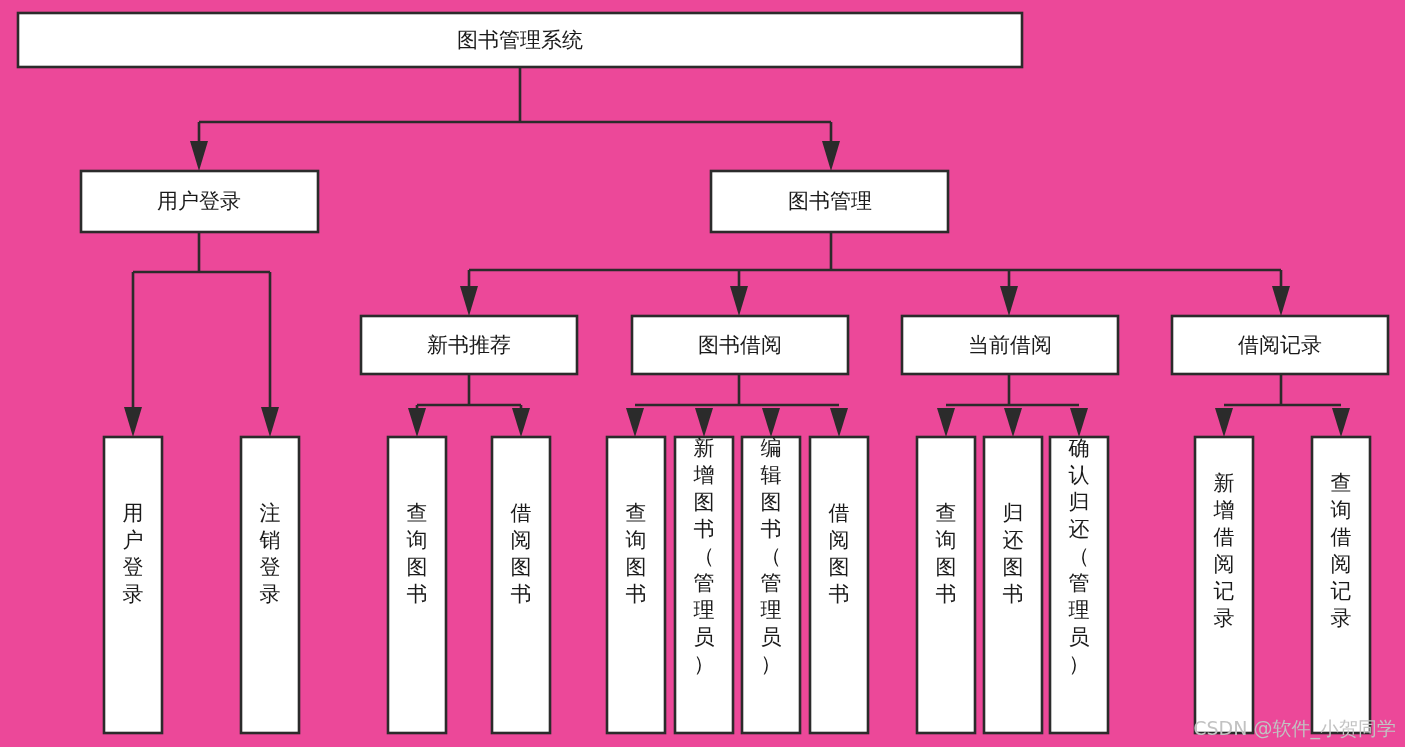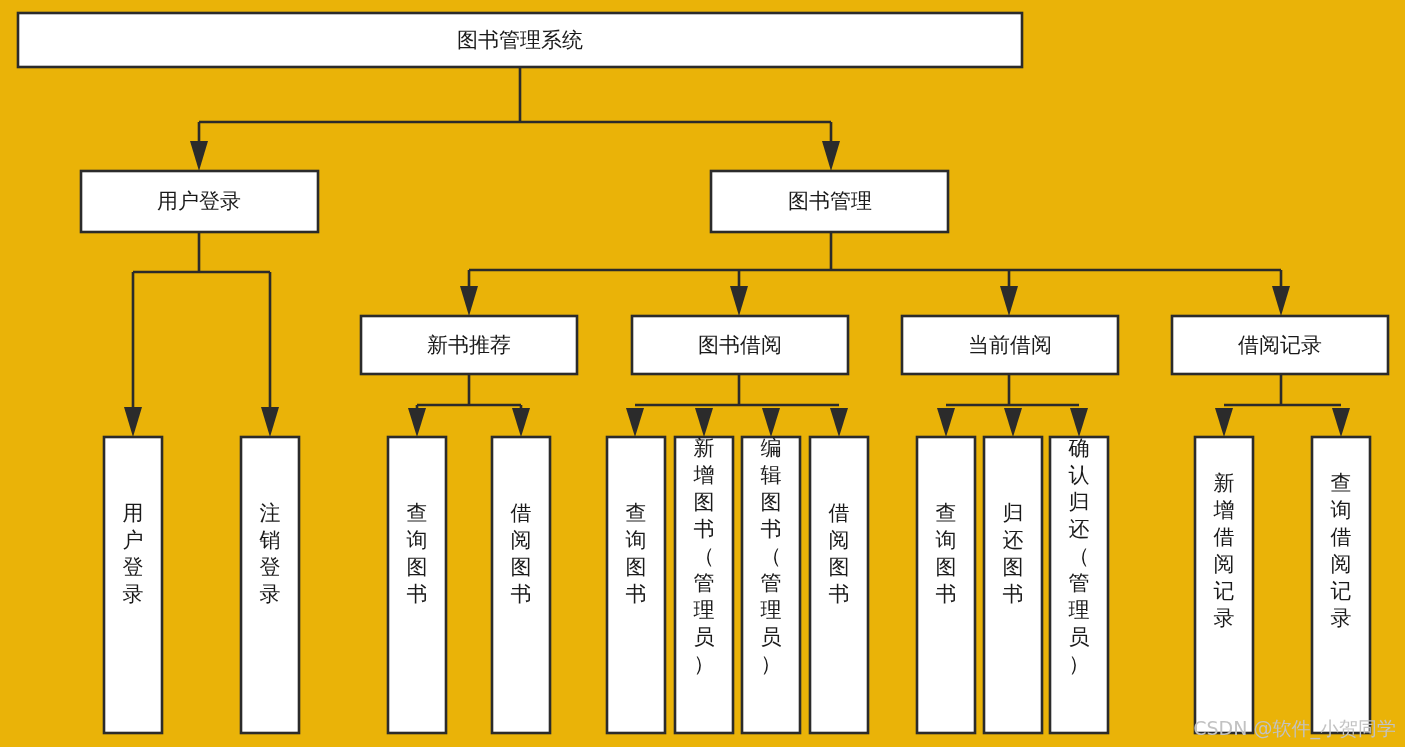--- a/index.html
+++ b/index.html
@@ -8,21 +8,21 @@
     padding: 0;
     background: #ffffff;
   }
   body {
     font-family: "DejaVu Sans", "Liberation Sans", sans-serif;
   }
   #diagram-root {
     position: relative;
     width: 1405px;
     height: 747px;
-    background: #eab308;
+    background: #ec4899;
     overflow: hidden;
   }
   svg.diagram-canvas {
     position: absolute;
     left: 0;
     top: 0;
     width: 1405px;
     height: 747px;
     display: block;
   }

